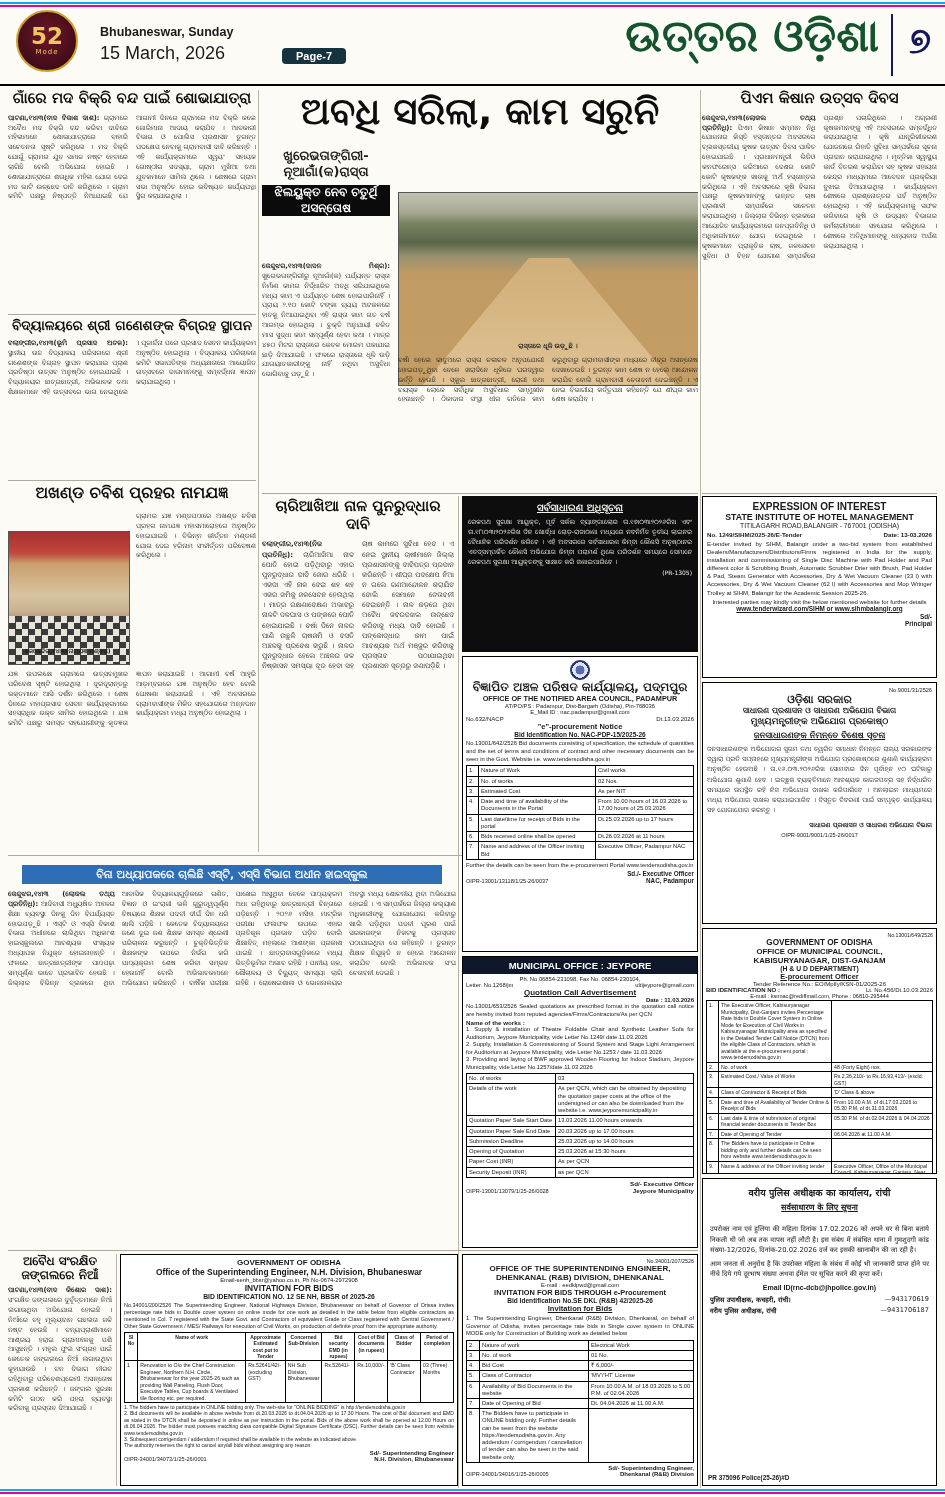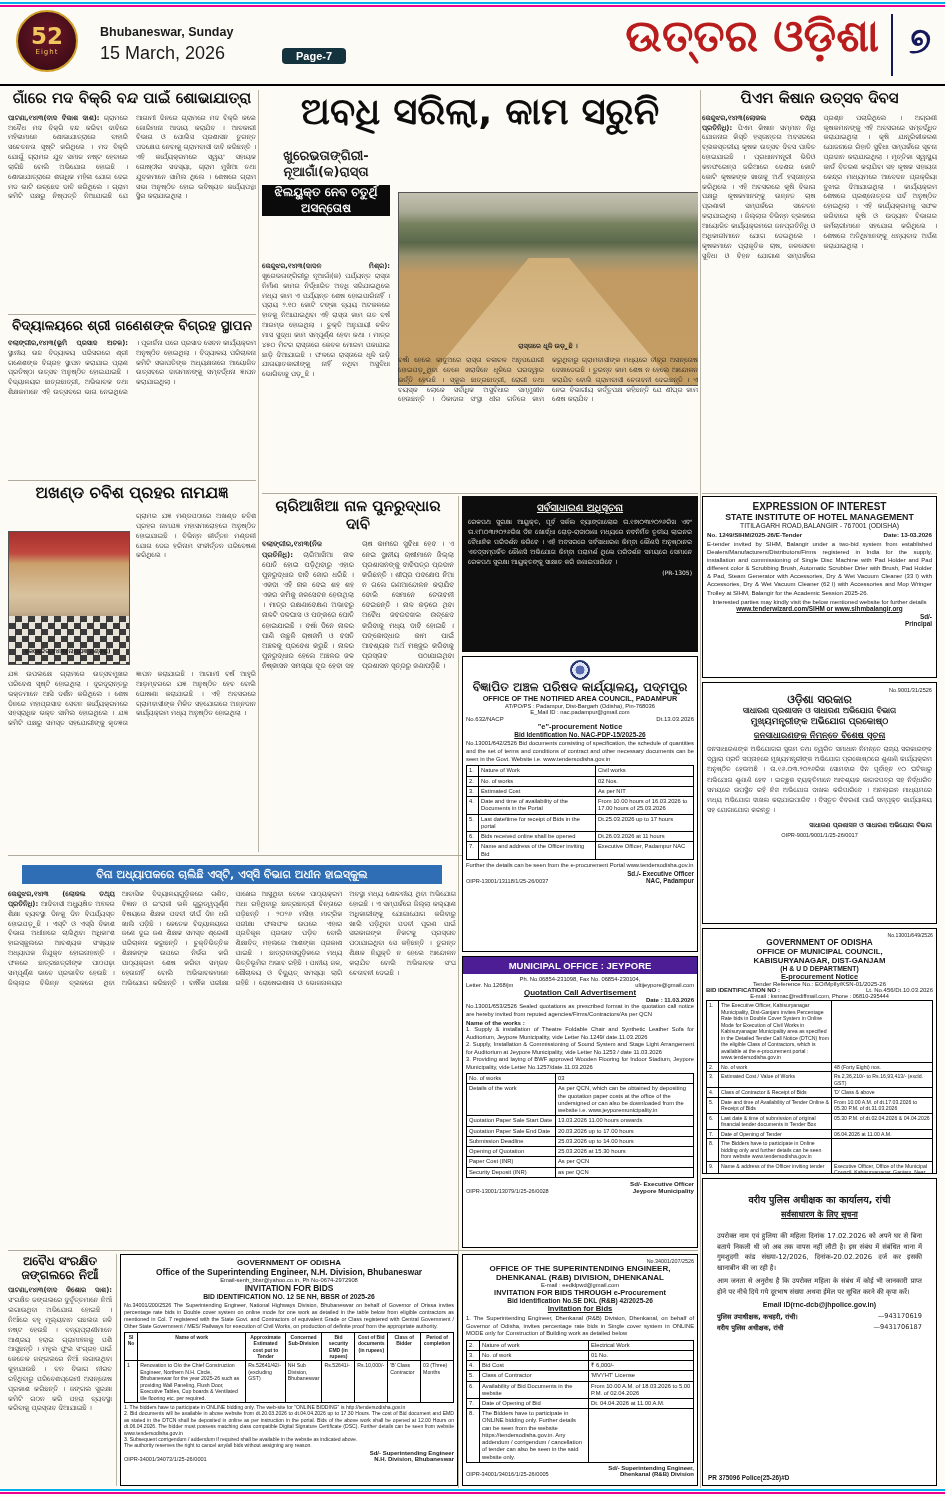--- a/index.html
+++ b/index.html
@@ -23,21 +23,21 @@
   td,th{border:1px solid #000;padding:1px 2px;vertical-align:top;text-align:left;
         font-size:5.8px;line-height:1.25;font-family:"Liberation Sans",sans-serif}
   .eng{font-family:"Liberation Sans",sans-serif}
   .badge{width:62px;height:62px;border-radius:50%;
          background:radial-gradient(circle at 50% 40%,#6d1626 0%,#3f0c18 75%);
          border:2px solid #d2a12a;color:#f0c75e;text-align:center;box-sizing:border-box}
   .badge-num{font-size:23px;font-weight:800;margin-top:13px;line-height:1}
   .badge-sub{font-size:7px;letter-spacing:1px}
   .flag{background:#0b0b0b;color:#fff;font-weight:700;text-align:center}
   .blackbox{background:#0d0d0d;color:#f4f2ec;box-sizing:border-box;overflow:hidden}
-  .band{background:#4c1d95;color:#fff}
+  .band{background:#0f172a;color:#fff}
   .photo{position:relative;overflow:hidden;border:1px solid #555}
   .photo-road{background:linear-gradient(180deg,#c3c2b2 0%,#a9aa95 10%,#77815f 16%,#5a684a 26%,#97916f 33%,#c19a63 42%,#c59e64 100%)}
   .road-wedge{position:absolute;left:8%;top:34%;width:84%;height:66%;
               clip-path:polygon(42% 0,58% 0,100% 100%,0 100%);
               background:linear-gradient(180deg,#cfae78,#e0c294)}
   .photo-yajna{background:linear-gradient(180deg,#a8302e 0%,#c0483f 16%,#caa06c 24%,#d8c3a0 48%,#c8b290 60%,#b8a083 64%)}
   .yajna-floor{position:absolute;left:0;bottom:0;width:100%;height:36%;
                background:repeating-conic-gradient(#3a3a3a 0% 25%,#e8e4da 0% 50%);background-size:13px 13px}
   .photo-portrait{background:#cfc6b4}
   .pp-head{position:absolute;left:27%;top:10%;width:46%;height:36%;border-radius:50%;background:#c6a07c}
@@ -50,28 +50,28 @@
 </style>
 </head>
 <body>
 
 <div class="abs bar-cyan" style="left:0;top:2px;width:945px;height:2px"></div>
 <div class="abs bar-mag" style="left:0;top:5px;width:945px;height:2px"></div>
 
 <div class="abs" style="left:8px;top:8px;width:929px;height:74px">
   <div class="abs badge" style="left:8px;top:2px">
     <div class="badge-num">52</div>
-    <div class="badge-sub">Eight</div>
+    <div class="badge-sub">Mode</div>
   </div>
   <div class="abs" style="left:92px;top:16px;line-height:1.35">
     <div class="b eng" style="font-size:12.5px">Bhubaneswar, Sunday</div>
     <div class="eng" style="font-size:18px">15 March, 2026</div>
   </div>
   <div class="abs eng" style="left:274px;top:40px;background:#15333e;color:#fff;font-weight:700;font-size:11px;padding:2px 14px;border-radius:4px">Page-7</div>
-  <div class="abs" style="right:58px;top:2px;font-size:44px;font-weight:800;color:#b91c1c;white-space:nowrap">ଉତ୍ତର ଓଡ଼ିଶା</div>
+  <div class="abs" style="right:58px;top:2px;font-size:44px;font-weight:800;color:#14532d;white-space:nowrap">ଉତ୍ତର ଓଡ଼ିଶା</div>
   <div class="abs" style="right:44px;top:6px;width:2px;height:62px;background:#15175c"></div>
   <div class="abs" style="right:6px;top:12px;font-size:36px;font-weight:800;color:#15175c">୭</div>
 </div>
 <div class="abs" style="left:0;top:84px;width:945px;height:2px;background:#000"></div>
 
 <div class="vline" style="left:258px;top:90px;height:762px"></div>
 <div class="vline" style="left:458px;top:496px;height:992px"></div>
 <div class="vline" style="left:700px;top:90px;height:1398px"></div>
 <div class="vline" style="left:116px;top:1254px;height:232px"></div>
 <div class="hline" style="left:8px;top:314px;width:248px"></div>
@@ -297,21 +297,21 @@
   <div class="rt b" style="font-size:6.4px;margin-top:5px">ସାଧାରଣ ପ୍ରଶାସନ ଓ ସାଧାରଣ ଅଭିଯୋଗ ବିଭାଗ</div>
   <div class="ctr oipr" style="margin-top:3px">OIPR-9001/9001/1/25-26/0017</div>
 </div>
 
 <div class="abs box" style="left:702px;top:928px;width:235px;height:246px;padding:3px">
   <div class="rt eng" style="font-size:5.2px">No.13001/649/2526</div>
   <div class="b ctr eng" style="font-size:8.2px">GOVERNMENT OF ODISHA</div>
   <div class="b ctr eng" style="font-size:7.8px">OFFICE OF MUNICIPAL COUNCIL,</div>
   <div class="b ctr eng" style="font-size:7.8px">KABISURYANAGAR, DIST-GANJAM</div>
   <div class="b ctr eng" style="font-size:6.8px">(H &amp; U D DEPARTMENT)</div>
-  <div class="b ctr eng" style="font-size:7.4px;text-decoration:underline">E-procurement Notice</div>
+  <div class="b ctr eng" style="font-size:7.4px;text-decoration:underline">E-procurement Officer</div>
   <div class="ctr eng" style="font-size:6px">Tender Reference No.: EO/MplIy/KSN-01/2025-26</div>
   <div class="eng" style="display:flex;justify-content:space-between;font-size:6px">
     <span class="b">BID IDENTIFICATION NO :</span>
     <span>Lt. No.456/Dt.10.03.2026</span>
   </div>
   <div class="ctr eng" style="font-size:5.6px">E-mail : ksnnac@rediffmail.com, Phone : 06810-295444</div>
   <table style="margin-top:1px">
     <tbody>
         <tr>
         <td style="width:7px;font-size:5.2px">1.</td>
@@ -485,21 +485,21 @@
   </table>
   <div style="display:flex;justify-content:space-between;align-items:flex-end;margin-top:2px">
     <span class="oipr">OIPR-34001/34016/1/25-26/0005</span>
     <span class="rt b eng" style="font-size:6px">
       <span style="display:block">Sd/- Superintending Engineer,</span>
       <span style="display:block">Dhenkanal (R&amp;B) Division</span>
     </span>
   </div>
 </div>
 
-<div class="abs box" style="left:702px;top:1178px;width:235px;height:308px;padding:14px">
+<div class="abs box" style="left:702px;top:1178px;width:235px;height:308px;padding:7px">
   <div class="b ctr" style="font-size:9.5px">वरीय पुलिस अधीक्षक का कार्यालय, रांची</div>
   <div class="b ctr" style="font-size:8px;text-decoration:underline;margin:2px 0 4px">सर्वसाधारण के लिए सूचना</div>
   <div class="j" style="font-size:6.8px;line-height:1.55;margin-top:12px">उपरोक्त नाम एवं हुलिया की महिला दिनांक 17.02.2026 को अपने घर से बिना बताये निकली थी जो अब तक वापस नहीं लौटी है। इस संबंध में संबंधित थाना में गुमशुदगी कांड संख्या-12/2026, दिनांक-20.02.2026 दर्ज कर इसकी खानाबीन की जा रही है।</div>
   <div class="j" style="font-size:6.8px;line-height:1.55;margin-top:3px">आम जनता से अनुरोध है कि उपरोक्त महिला के संबंध में कोई भी जानकारी प्राप्त होने पर नीचे दिये गये दूरभाष संख्या अथवा ईमेल पर सूचित करने की कृपा करें।</div>
   <div class="b ctr eng" style="font-size:7px;margin-top:4px">Email ID(rnc-dcb@jhpolice.gov.in)</div>
   <div style="display:flex;justify-content:space-between;font-size:6.6px;margin-top:4px">
     <span class="b">पुलिस उपाधीक्षक, कचहरी, रांची।</span>
     <span>—943170619</span>
   </div>
   <div style="display:flex;justify-content:space-between;font-size:6.6px;margin-top:2px">

